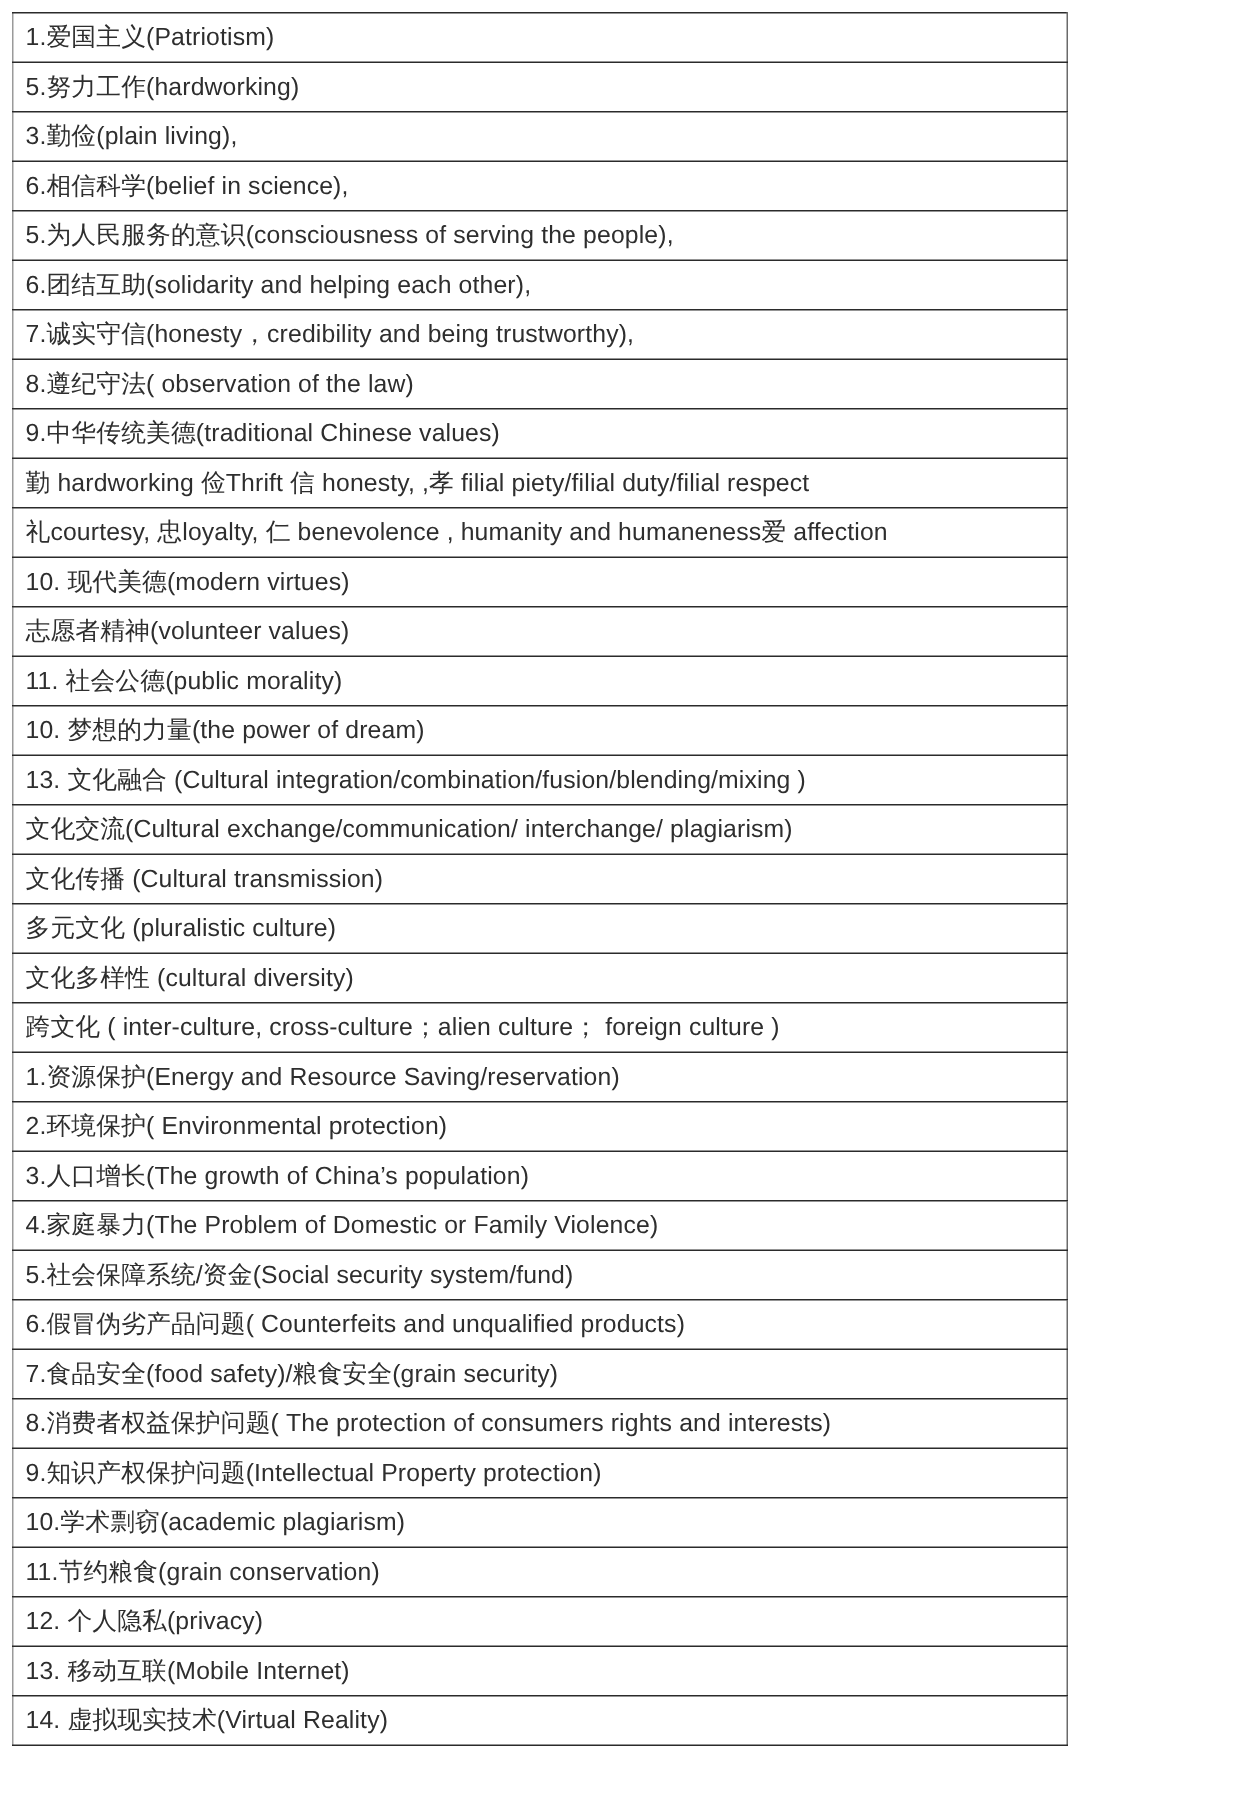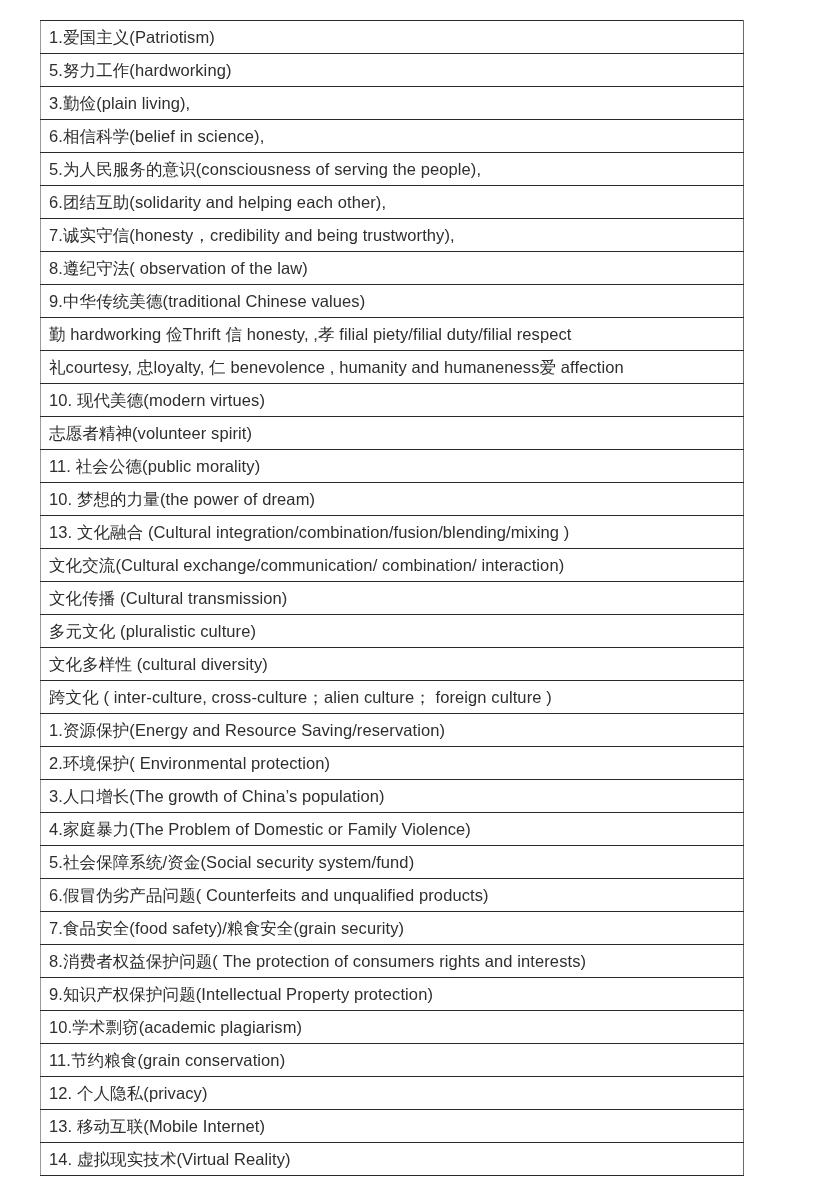--- a/index.html
+++ b/index.html
@@ -10,25 +10,24 @@
   body {
     width: 825px;
     height: 1202px;
     font-family: "Liberation Sans", "DejaVu Sans", sans-serif;
     color: #1a1a1a;
     overflow: hidden;
   }
   #vocab-table {
     position: absolute;
     left: 8px;
-    top: 20px;
+    top: 8px;
     width: 704px;
     border-collapse: collapse;
     table-layout: fixed;
-    margin-left: 32px;
   }
   #vocab-table tr {
     height: 33px;
   }
   #vocab-table td.cell {
     border: 1px solid #2b2b2b;
     border-left-color: #9a9a9a;
     border-right-color: #6a6a6a;
     padding: 0 0 0 8px;
     vertical-align: middle;
@@ -76,33 +75,33 @@
       <tr>
         <td class="cell">勤 hardworking 俭Thrift  信 honesty, ,孝 filial piety/filial duty/filial respect</td>
       </tr>
       <tr>
         <td class="cell">礼courtesy, 忠loyalty,  仁 benevolence , humanity and humaneness爱 affection</td>
       </tr>
       <tr>
         <td class="cell">10.  现代美德(modern virtues)</td>
       </tr>
       <tr>
-        <td class="cell">志愿者精神(volunteer spirit)</td>
+        <td class="cell">志愿者精神(volunteer values)</td>
       </tr>
       <tr>
         <td class="cell">11.  社会公德(public morality)</td>
       </tr>
       <tr>
         <td class="cell">10.  梦想的力量(the power of dream)</td>
       </tr>
       <tr>
         <td class="cell">13.  文化融合 (Cultural integration/combination/fusion/blending/mixing  )</td>
       </tr>
       <tr>
-        <td class="cell">文化交流(Cultural  exchange/communication/ combination/ interaction)</td>
+        <td class="cell">文化交流(Cultural  exchange/communication/ interchange/ plagiarism)</td>
       </tr>
       <tr>
         <td class="cell">文化传播 (Cultural transmission)</td>
       </tr>
       <tr>
         <td class="cell">多元文化  (pluralistic culture)</td>
       </tr>
       <tr>
         <td class="cell">文化多样性 (cultural diversity)</td>
       </tr>

